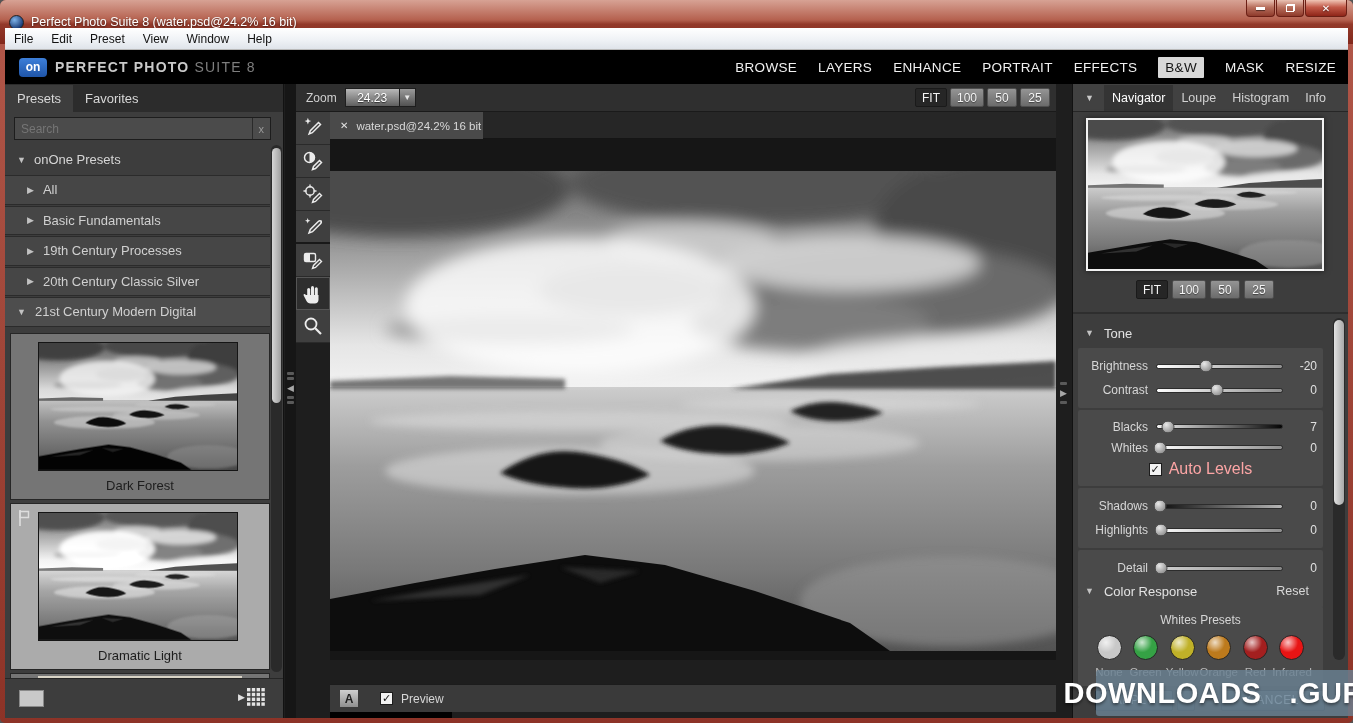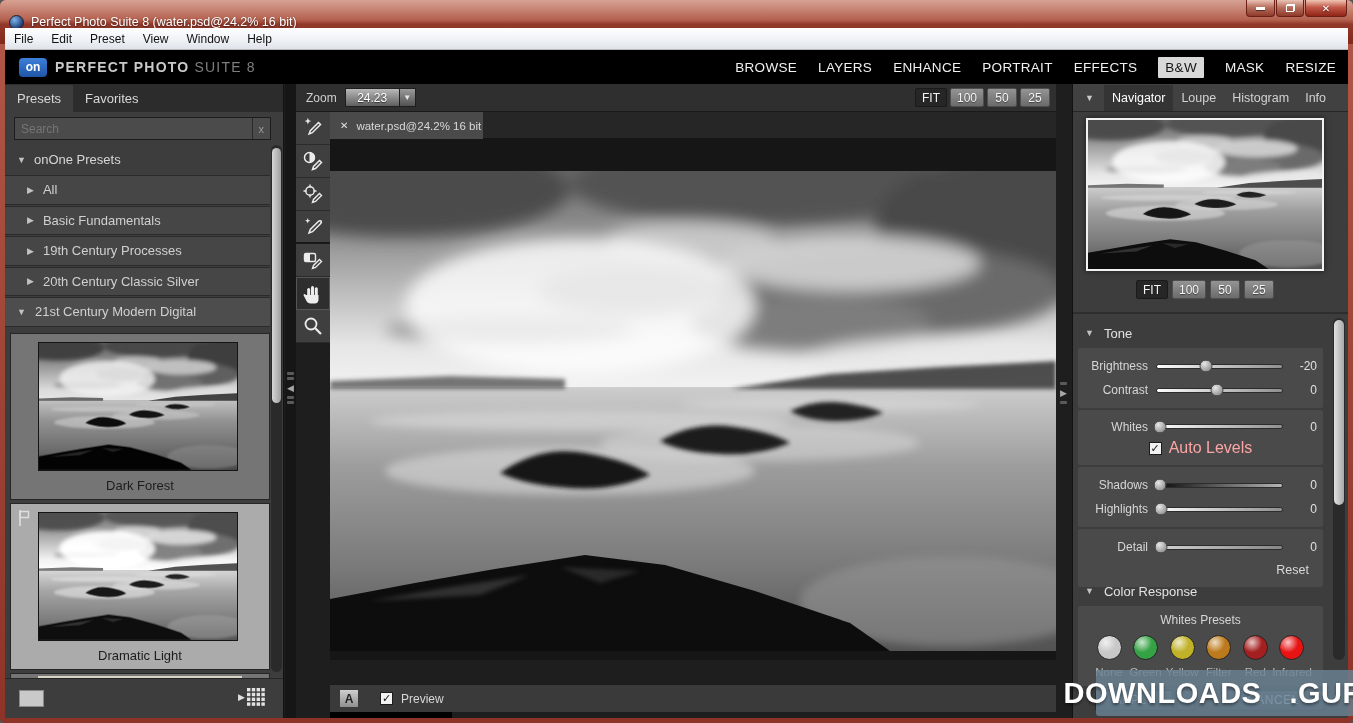--- a/index.html
+++ b/index.html
@@ -519,20 +519,27 @@
           <div class="srow">
             <span class="slbl">Contrast</span>
             <span class="strack track-light">
               <span class="sthumb" style="left: 48%;"></span>
             </span>
             <span class="sval">0</span>
           </div>
         </div>
         <div class="tgroup">
           <div class="srow" style="height:21px">
+            <span class="slbl">Blacks</span>
+            <span class="strack track-blacks">
+              <span class="sthumb" style="left: 9%;"></span>
+            </span>
+            <span class="sval">7</span>
+          </div>
+          <div class="srow" style="height:21px">
             <span class="slbl">Whites</span>
             <span class="strack track-light">
               <span class="sthumb" style="left: 2%;"></span>
             </span>
             <span class="sval">0</span>
           </div>
           <div class="autolevels">
             <span class="chk">
                 <span>✓</span>
               </span>
@@ -584,21 +591,21 @@
           <div class="cr-item">
             <span class="cr-dot" style="background-color: rgb(53, 162, 69);"></span>
             <span class="cr-lab">Green</span>
           </div>
           <div class="cr-item">
             <span class="cr-dot" style="background-color: rgb(192, 177, 40);"></span>
             <span class="cr-lab">Yellow</span>
           </div>
           <div class="cr-item">
             <span class="cr-dot" style="background-color: rgb(189, 122, 28);"></span>
-            <span class="cr-lab">Filter</span>
+            <span class="cr-lab">Orange</span>
           </div>
           <div class="cr-item">
             <span class="cr-dot" style="background-color: rgb(164, 31, 31);"></span>
             <span class="cr-lab">Red</span>
           </div>
           <div class="cr-item">
             <span class="cr-dot" style="background-color: rgb(232, 20, 20);"></span>
             <span class="cr-lab">Infrared</span>
           </div>
         </div>

